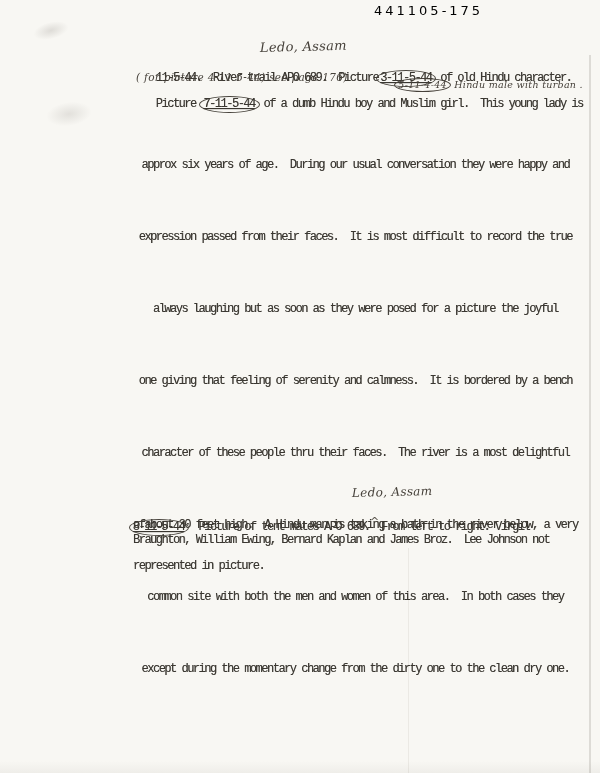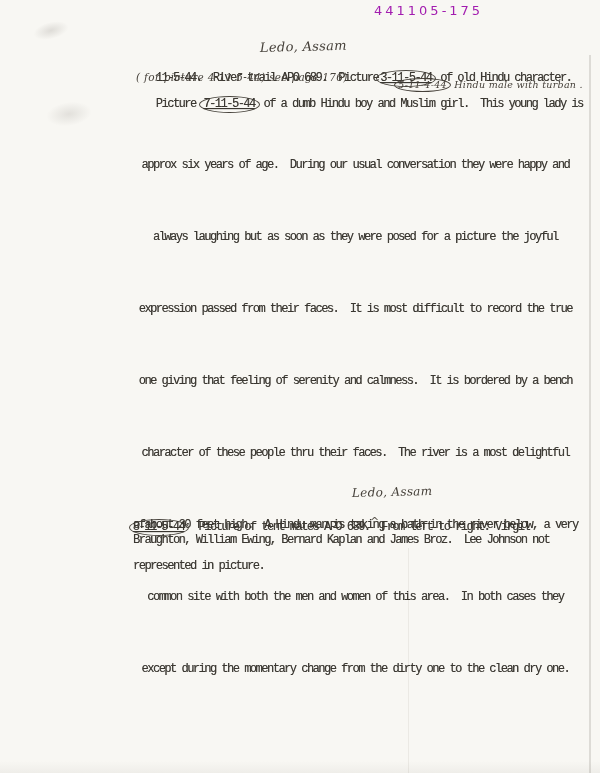--- a/index.html
+++ b/index.html
@@ -40,21 +40,21 @@
   .hw-rot { transform:rotate(-1.5deg); transform-origin:left center; }
   .hw-circled {
     display:inline-block;
     border:1.2px solid #46413a;
     border-radius:50%;
     padding:0 3px 1px 3px;
     font-style:italic;
   }
   .pencil {
     font-family:"DejaVu Sans", sans-serif;
-    color:#a21caf; letter-spacing:3px; font-size:13px;
+    color:#000000; letter-spacing:3px; font-size:13px;
   }
   .caret { font-family:"DejaVu Sans", sans-serif; color:#5a554d; font-size:11px; }
   
   .smudge { position:absolute; border-radius:50%; pointer-events:none; }
   .smudge1 { left:33px; top:22px; width:36px; height:17px;
     background:radial-gradient(ellipse at center, rgba(118,112,104,0.20), rgba(118,112,104,0) 70%);
     transform:rotate(-14deg); }
   .smudge2 { left:46px; top:102px; width:46px; height:24px;
     background:radial-gradient(ellipse at center, rgba(118,112,104,0.17), rgba(118,112,104,0) 70%);
     transform:rotate(-8deg); }
@@ -86,22 +86,22 @@
   <div class="abs hw" style="left:381px; top:67px; font-size:9.5px;">
     <span class="hw-circled">5-11-4-44</span><span> Hindu male with turban .</span>
   </div>
 
   <div class="abs typed" style="left:133px; top:83px;">
     <span>Picture </span><span class="circled">7-11-5-44</span><span> of a dumb Hindu boy and Muslim girl.  This young lady is</span>
   </div>
 
   <div class="body-block typed">
     <div>approx six years of age.  During our usual conversation they were happy and</div>
+    <div>expression passed from their faces.  It is most difficult to record the true</div>
     <div>always laughing but as soon as they were posed for a picture the joyful</div>
-    <div>expression passed from their faces.  It is most difficult to record the true</div>
     <div>one giving that feeling of serenity and calmness.  It is bordered by a bench</div>
     <div>character of these people thru their faces.  The river is a most delightful</div>
     <div>ofabout 30 feet high.  A Hindu man is taking a bath in the river below, a very</div>
     <div>common site with both the men and women of this area.  In both cases they</div>
     <div>except during the momentary change from the dirty one to the clean dry one.</div>
     
     
     
     
     

